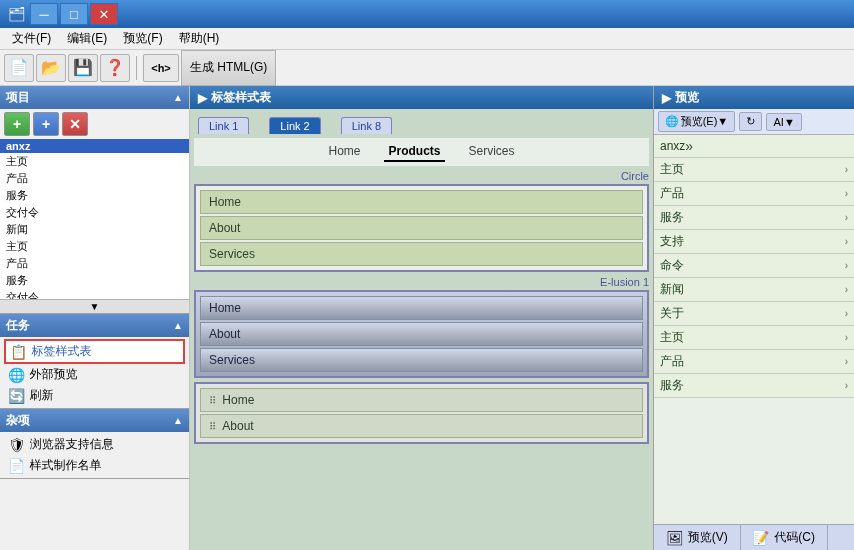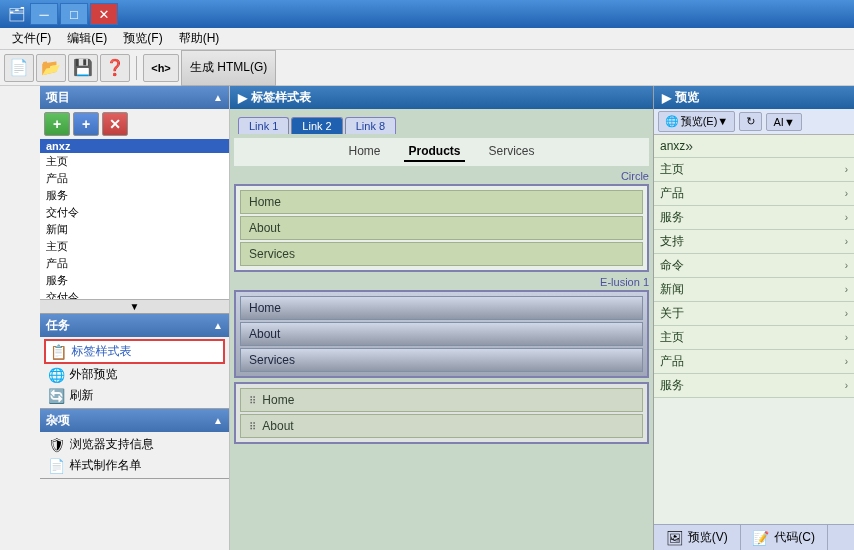--- a/index.html
+++ b/index.html
@@ -69,21 +69,20 @@
       cursor: pointer;
       font-size: 12px;
       gap: 4px;
     }
     .toolbar-divider { width: 1px; height: 24px; background: #b0b0b0; margin: 0 4px; }
 
     
     .main-layout {
       display: flex;
       height: calc(550px - 28px - 22px - 36px);
-      margin-left: 40px;
     }
 
     
     .sidebar {
       width: 190px;
       background: #f0f0f0;
       border-right: 1px solid #c0c0c0;
       display: flex;
       flex-direction: column;
       overflow: hidden;
@@ -194,21 +193,21 @@
 
     .center-scroll-area {
       overflow-y: auto;
       flex: 1;
       padding: 4px;
     }
 
     
     .style-tabs {
       display: flex;
-      gap: 2px;
+      gap: 20px;
       margin-bottom: 4px;
       padding: 4px 4px 0 4px;
     }
     .style-tab {
       padding: 2px 10px;
       border: 1px solid #8080c0;
       border-bottom: none;
       background: #d0d8f0;
       color: #2040a0;
       font-size: 11px;

